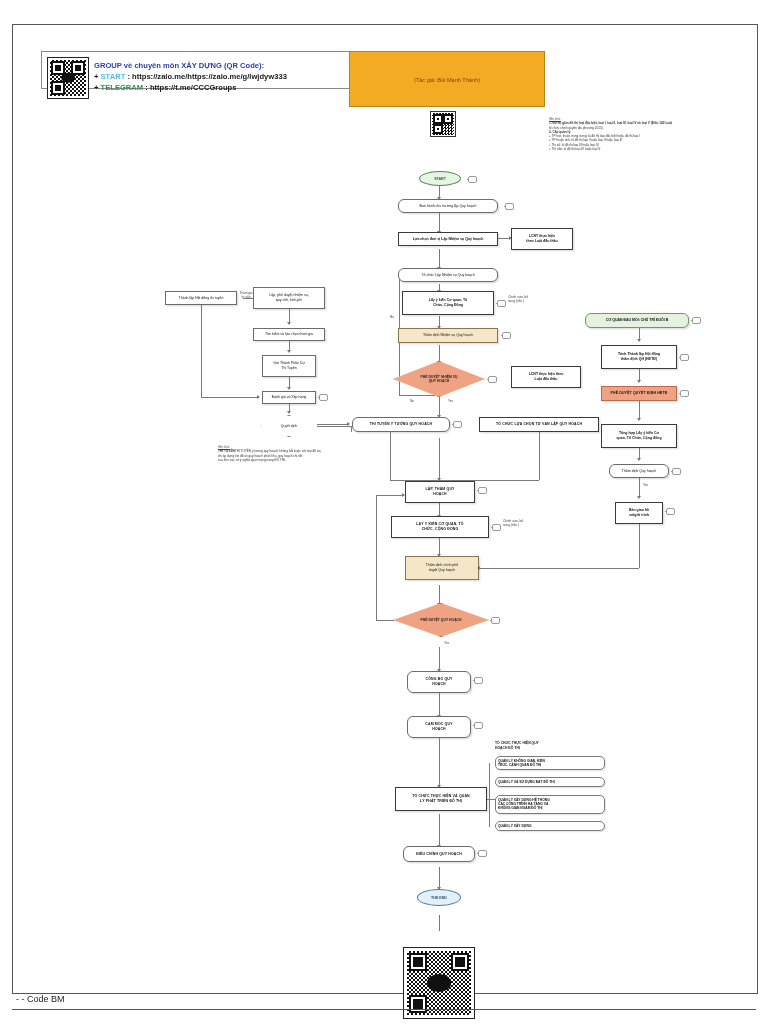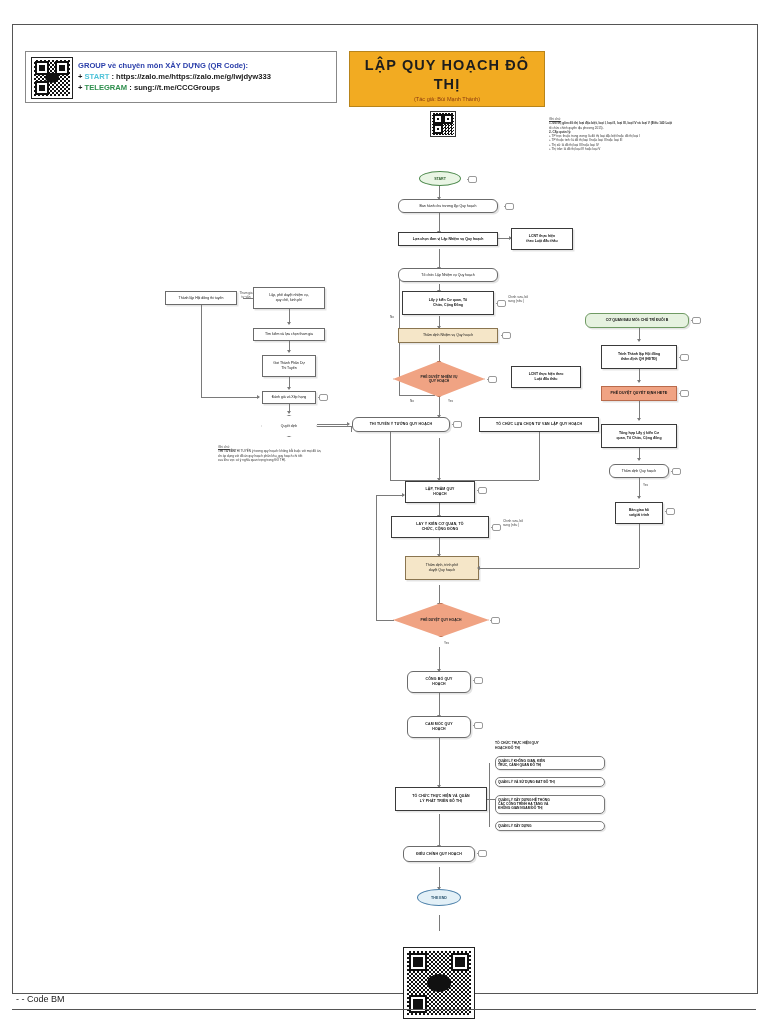--- a/index.html
+++ b/index.html
@@ -75,48 +75,47 @@
 
   .footer{position:absolute;left:12px;bottom:14px;width:744px;border-top:1px solid #555;}
   .footer span{position:absolute;left:4px;top:-16px;font-size:9px;color:#222;}
 </style>
 </head>
 <body>
 
 <div id="page">
   <div id="sheet">
 
-    <div class="abs hdr-box" style="left:12px;top:26px;width:312px;height:52px;">
+    <div class="abs hdr-box" style="left:28px;top:26px;width:312px;height:38px;">
       <div class="abs qr-frame" style="left:5px;top:5px;width:42px;height:42px;border:1px solid #222;">
         <div class="abs" style="inset:2px;background:
              repeating-conic-gradient(#111 0% 25%, #fff 0% 50%) 0 0/4px 4px;"></div>
         <div class="qr-dot" style="left:3px;top:3px;width:10px;height:10px;">
             <i></i>
           </div>
         <div class="qr-dot" style="right:3px;top:3px;width:10px;height:10px;">
             <i></i>
           </div>
         <div class="qr-dot" style="left:3px;bottom:3px;width:10px;height:10px;">
             <i></i>
           </div>
         <div class="qr-center"></div>
       </div>
       <div class="abs" style="left:52px;top:8px;">
         <div class="grp-line c-blue">GROUP về chuyên môn XÂY DỰNG (QR Code):</div>
         <div class="grp-line">
           <span>+ </span><span class="c-cyan">START</span><span> : https://zalo.me/https://zalo.me/g/lwjdyw333</span>
         </div>
         <div class="grp-line">
-          <span>+ </span><span class="c-green">TELEGRAM</span><span> : sung://t.me/CCCGroups</span>
+          <span>+ </span><span class="c-green">TELEGRAM</span><span> : https://t.me/CCCGroups</span>
         </div>
       </div>
     </div>
 
     <div class="abs title-box" style="left:336px;top:26px;width:196px;height:56px;">
-      <div class="title-l2">LẬP QUY HOẠCH ĐÔ THỊ</div>
       <div class="title-sub">(Tác giả: Bùi Mạnh Thành)</div>
     </div>
 
     <div class="abs qr-frame" style="left:417px;top:86px;width:26px;height:26px;border:1px solid #333;">
       <div class="abs" style="inset:1px;background:repeating-conic-gradient(#111 0% 25%, #fff 0% 50%) 0 0/3px 3px;"></div>
       <div class="qr-dot" style="left:2px;top:2px;width:6px;height:6px;">
           <i></i>
         </div>
       <div class="qr-dot" style="right:2px;top:2px;width:6px;height:6px;">
           <i></i>

